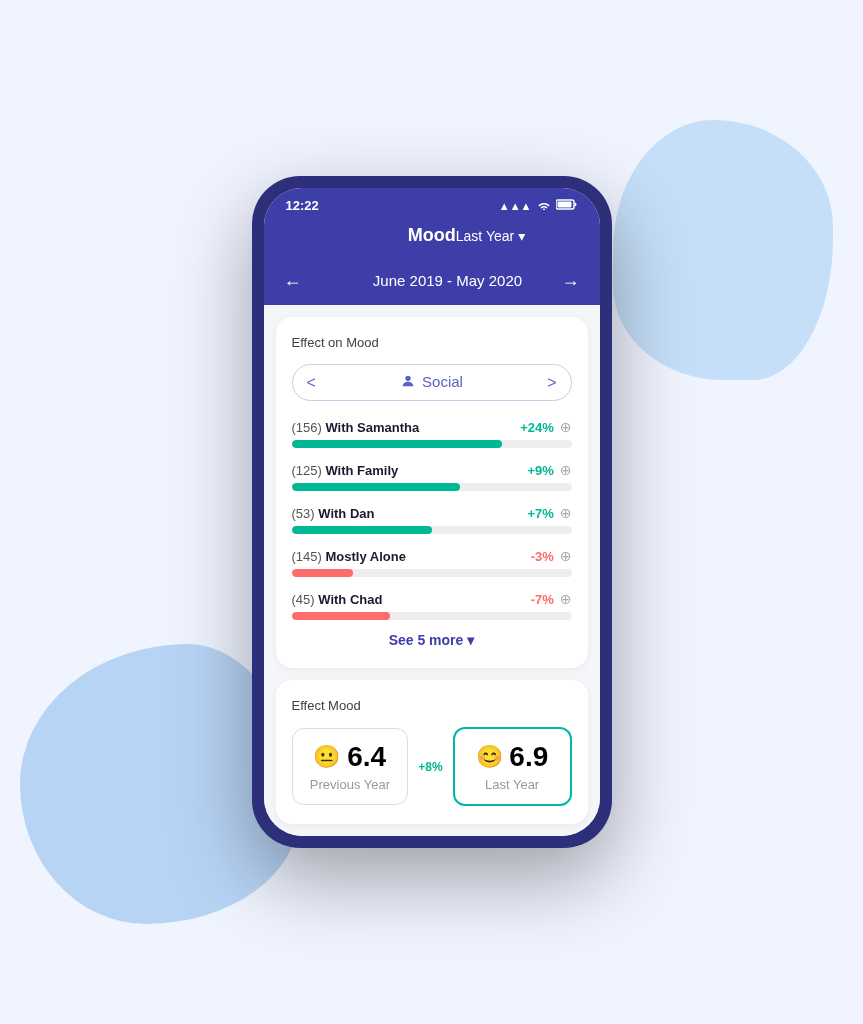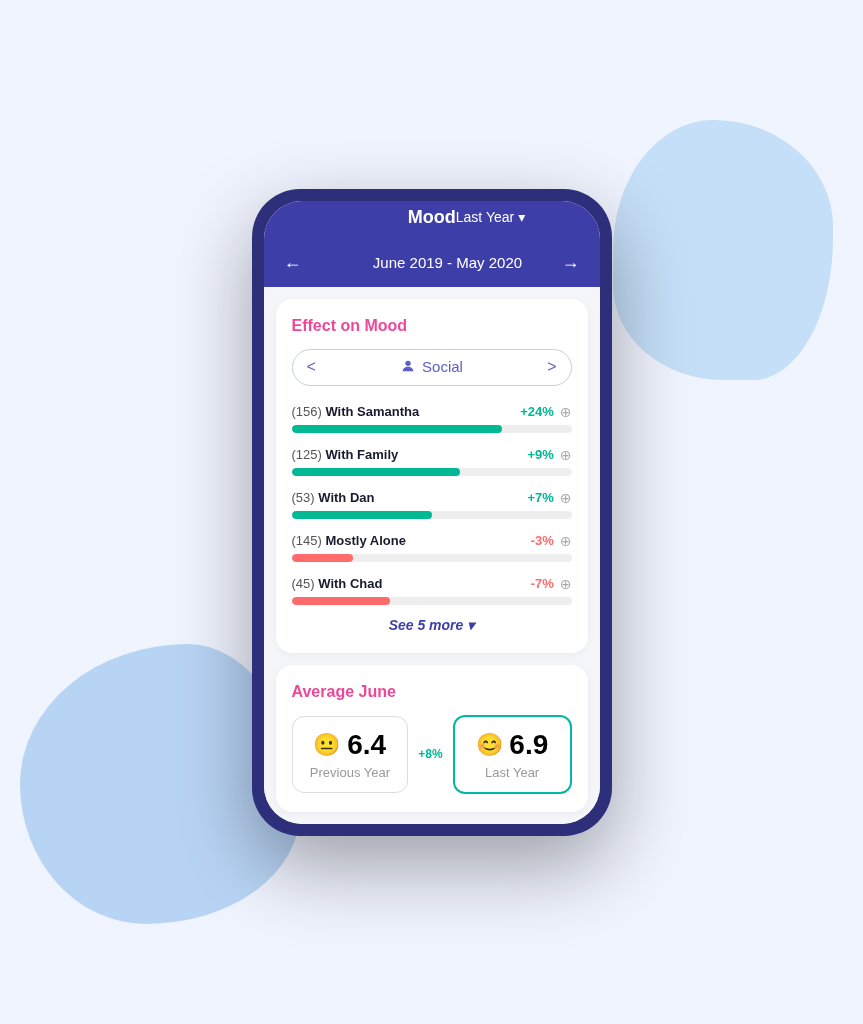--- a/index.html
+++ b/index.html
@@ -132,23 +132,23 @@
 
     
     .card {
       background: #fff;
       border-radius: 16px;
       padding: 18px 16px;
       box-shadow: 0 2px 8px rgba(0,0,0,0.05);
     }
 
     .card-title {
-      font-size: 16px;
-      font-weight: 700;
-      color: #ec4899;
+      font-size: 13px;
+      font-weight: 400;
+      color: #404040;
       margin-bottom: 14px;
     }
 
     
     .category-selector {
       display: flex;
       align-items: center;
       justify-content: space-between;
       border: 1.5px solid #c8cde8;
       border-radius: 24px;
@@ -225,21 +225,20 @@
       text-align: right;
       padding: 8px 0 2px;
       color: #3d3ea8;
       font-size: 14px;
       font-weight: 600;
       cursor: pointer;
       display: flex;
       align-items: center;
       justify-content: center;
       gap: 4px;
-      font-style: italic;
     }
 
     
     .avg-mood-row {
       display: flex;
       align-items: center;
       gap: 10px;
     }
     .mood-box {
       flex: 1;
@@ -277,20 +276,38 @@
 </head>
 <body>
 
 <div class="scene">
   <div class="blob-left"></div>
   <div class="blob-right"></div>
 
   <div class="phone">
     <div class="phone-inner">
 
+      <div class="status-bar">
+        <span>12:22</span>
+        <div class="status-icons">
+          <span>▲▲▲</span>
+          <span>
+            <svg width="14" height="10" viewBox="0 0 14 10" fill="white">
+              <path d="M7 8.5a1 1 0 1 1 0 2 1 1 0 0 1 0-2zm0-2.5a5 5 0 0 1 3.54 1.46l-1.06 1.06A3.5 3.5 0 0 0 7 7.5a3.5 3.5 0 0 0-2.48 1.02L3.46 7.46A5 5 0 0 1 7 6zm0-3a8 8 0 0 1 5.66 2.34L11.6 6.4A6.5 6.5 0 0 0 7 4.5a6.5 6.5 0 0 0-4.6 1.9L1.34 5.34A8 8 0 0 1 7 3z"></path>
+            </svg>
+          </span>
+          <span>
+            <svg width="22" height="11" viewBox="0 0 22 11" fill="white">
+              <rect x="0" y="1" width="18" height="9" rx="2" ry="2" stroke="white" stroke-width="1.5" fill="none"></rect>
+              <rect x="1.5" y="2.5" width="14" height="6" rx="1" fill="white"></rect>
+              <path d="M19 3.5v4c1.1-.5 1.5-1.2 1.5-2s-.4-1.5-1.5-2z" fill="white"></path>
+            </svg>
+          </span>
+        </div>
+      </div>
 
       <div class="header">
         <div style="width:70px"></div>
         <span class="header-title">Mood</span>
         <div class="header-right">
           <span>Last Year</span>
           <span>▾</span>
         </div>
       </div>
 
@@ -402,21 +419,21 @@
   </div>
             </div>
 
           <div class="see-more">
             <span>See 5 more</span>
             <span>▾</span>
           </div>
         </div>
 
         <div class="card">
-          <div class="card-title">Average June</div>
+          <div class="card-title">Effect Mood</div>
           <div class="avg-mood-row">
             <div class="mood-box">
               <div class="mood-box-value">
                 <span class="emoji">😐</span>
                 <span>6.4</span>
               </div>
               <div class="mood-box-label">Previous Year</div>
             </div>
             <div class="change-badge">+8%</div>
             <div class="mood-box active">

